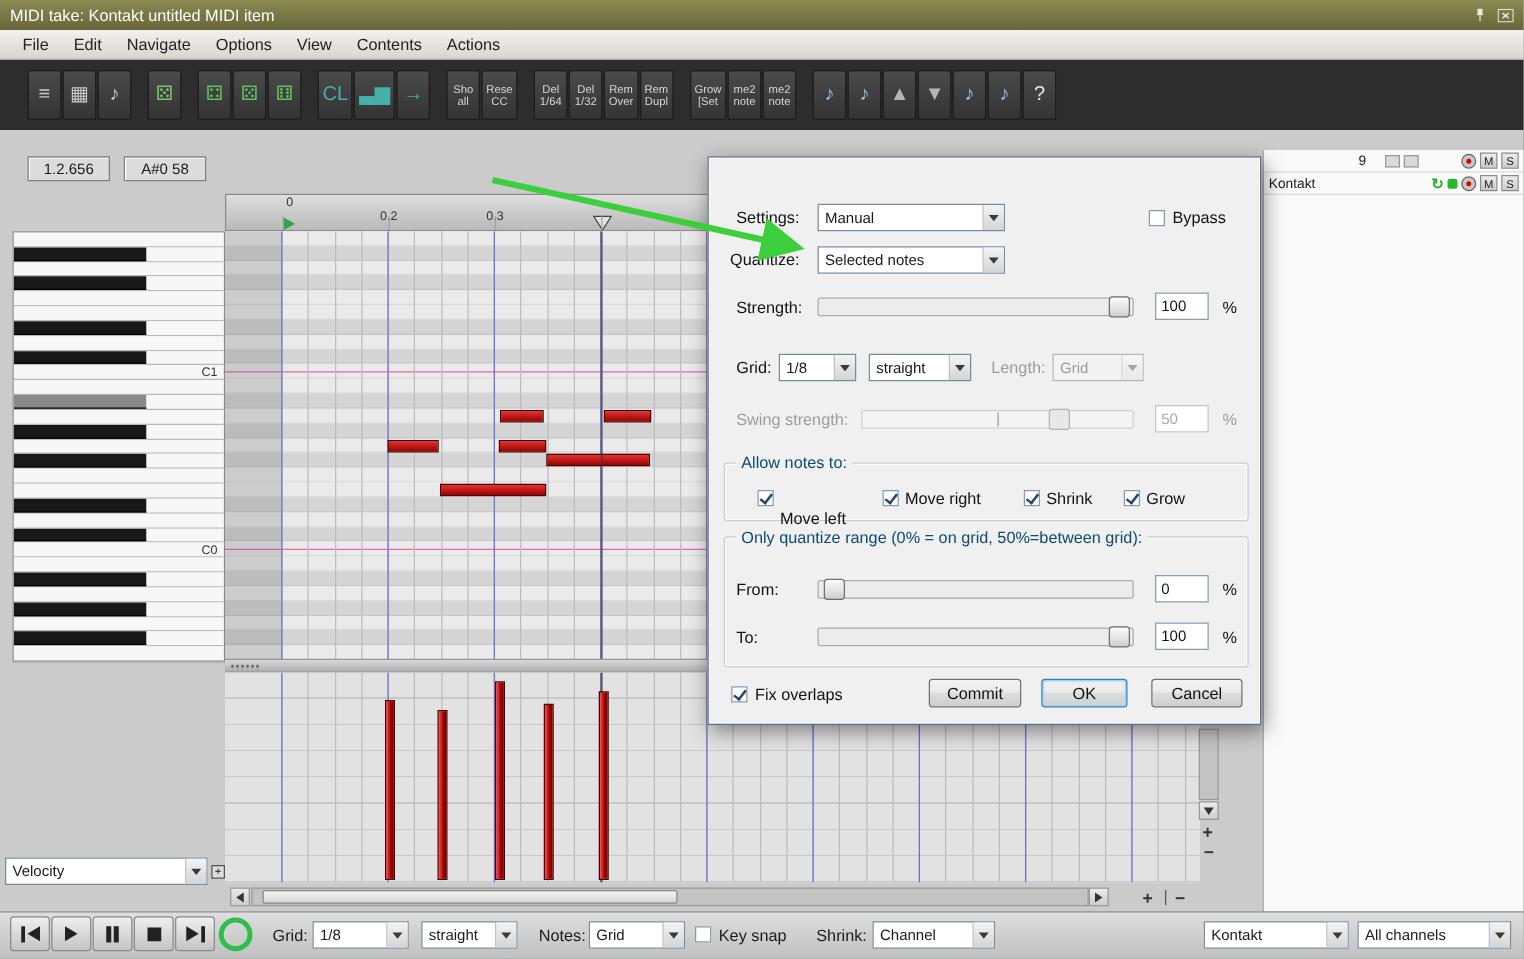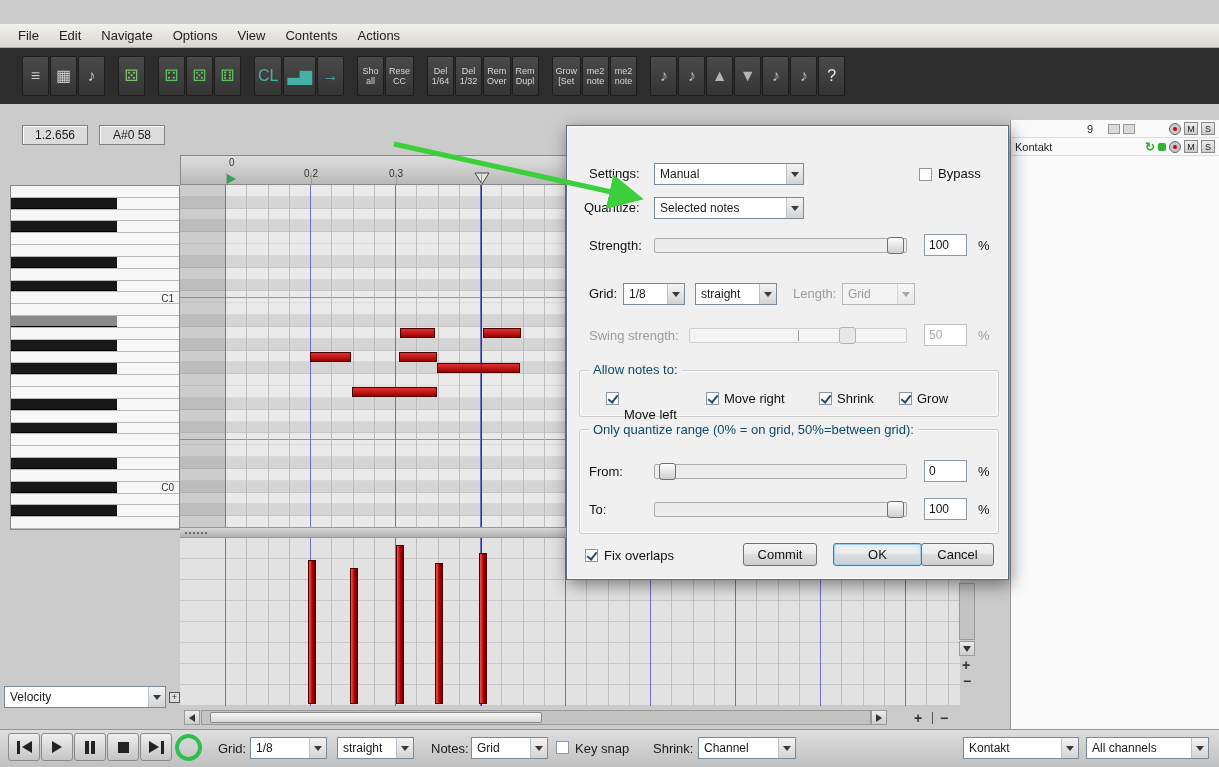--- a/index.html
+++ b/index.html
@@ -110,20 +110,33 @@
 .dbtn.default{border-color:#3c7fb1;box-shadow:inset 0 0 0 1px #9ecef2,inset 0 0 5px #bfe0f5}
 
 .arrow-overlay{position:absolute;left:0;top:0;z-index:60;pointer-events:none}
 .plusbox{position:absolute;width:11px;height:11px;border:1px solid #555;background:#ddd;font-size:9px;line-height:9px;text-align:center;color:#222}
 </style>
 </head>
 <body>
 
 <div id="win">
 
+  <div class="titlebar">
+    <span>MIDI take: Kontakt untitled MIDI item</span>
+    <span class="title-icons">
+      <svg width="12" height="12" viewBox="0 0 12 12">
+          <path d="M4 1h4v4l1 1H3l1-1z" fill="#e9e9d8"></path>
+          <rect x="5.5" y="6" width="1" height="5" fill="#e9e9d8"></rect>
+        </svg>
+      <svg width="13" height="11" viewBox="0 0 13 11">
+          <rect x="0.5" y="0.5" width="12" height="10" fill="none" stroke="#e9e9d8"></rect>
+          <path d="M4 3.5l5 4M9 3.5l-5 4" stroke="#e9e9d8" stroke-width="1.2"></path>
+        </svg>
+    </span>
+  </div>
 
   <div class="menubar">
       <span class="mitem">File</span>
       <span class="mitem">Edit</span>
       <span class="mitem">Navigate</span>
       <span class="mitem">Options</span>
       <span class="mitem">View</span>
       <span class="mitem">Contents</span>
       <span class="mitem">Actions</span>
     </div>
@@ -296,21 +309,21 @@
       <div class="pkey" style="top: 295.75px; height: 11.83px;">
         <div class="bbar"></div>
       </div>
       <div class="pkey" style="top: 307.58px; height: 11.83px;"></div>
       <div class="pkey" style="top: 319.41px; height: 11.83px;">
         <div class="bbar"></div>
       </div>
       <div class="pkey" style="top: 331.24px; height: 11.83px;"></div>
       <div class="pkey" style="top: 343.07px; height: 11.83px;"></div>
       <div class="pklabel" style="top: 107.47px;">C1</div>
-      <div class="pklabel" style="top: 249.43px; margin-top: 47px;">C0</div>
+      <div class="pklabel" style="top: 249.43px;">C0</div>
     </div>
 
   <div class="grid">
       <div class="stripe light" style="top: 0px; height: 11.83px;"></div>
       <div class="stripe dark" style="top: 11.83px; height: 11.83px;"></div>
       <div class="stripe light" style="top: 23.66px; height: 11.83px;"></div>
       <div class="stripe dark" style="top: 35.49px; height: 11.83px;"></div>
       <div class="stripe light" style="top: 47.32px; height: 11.83px;"></div>
       <div class="stripe light" style="top: 59.15px; height: 11.83px;"></div>
       <div class="stripe dark" style="top: 70.98px; height: 11.83px;"></div>
@@ -643,21 +656,21 @@
     <div class="slider" style="left:87px;top:376px;width:253px">
       <div class="track"></div>
       <div class="thumb" style="left:233px"></div>
     </div>
     <input class="vinput" style="left: 357px; top: 372px;" value="100">
     <span class="dlabel" style="left:411px;top:373px">%</span>
 
     <span class="cb checked" style="left:18px;top:423px"></span>
     <span class="dlabel" style="left:37px;top:419px">Fix overlaps</span>
     <div class="dbtn" style="left:176px;top:417px;width:74px">Commit</div>
-    <div class="dbtn default" style="left:266px;top:417px;width:89px">OK</div>
+    <div class="dbtn default" style="left:266px;top:417px;width:69px">OK</div>
     <div class="dbtn" style="left:354px;top:417px;width:73px">Cancel</div>
   </div>
 
   <svg class="arrow-overlay" width="1219" height="767">
     <defs>
       <marker id="ah" markerWidth="7" markerHeight="7" refX="5" refY="3.5" orient="auto">
         <polygon points="0 0, 7 3.5, 0 7" fill="#3bcf3b"></polygon>
       </marker>
     </defs>
     <line x1="394" y1="144" x2="634" y2="197" stroke="#3bcf3b" stroke-width="5" marker-end="url(#ah)"></line>

